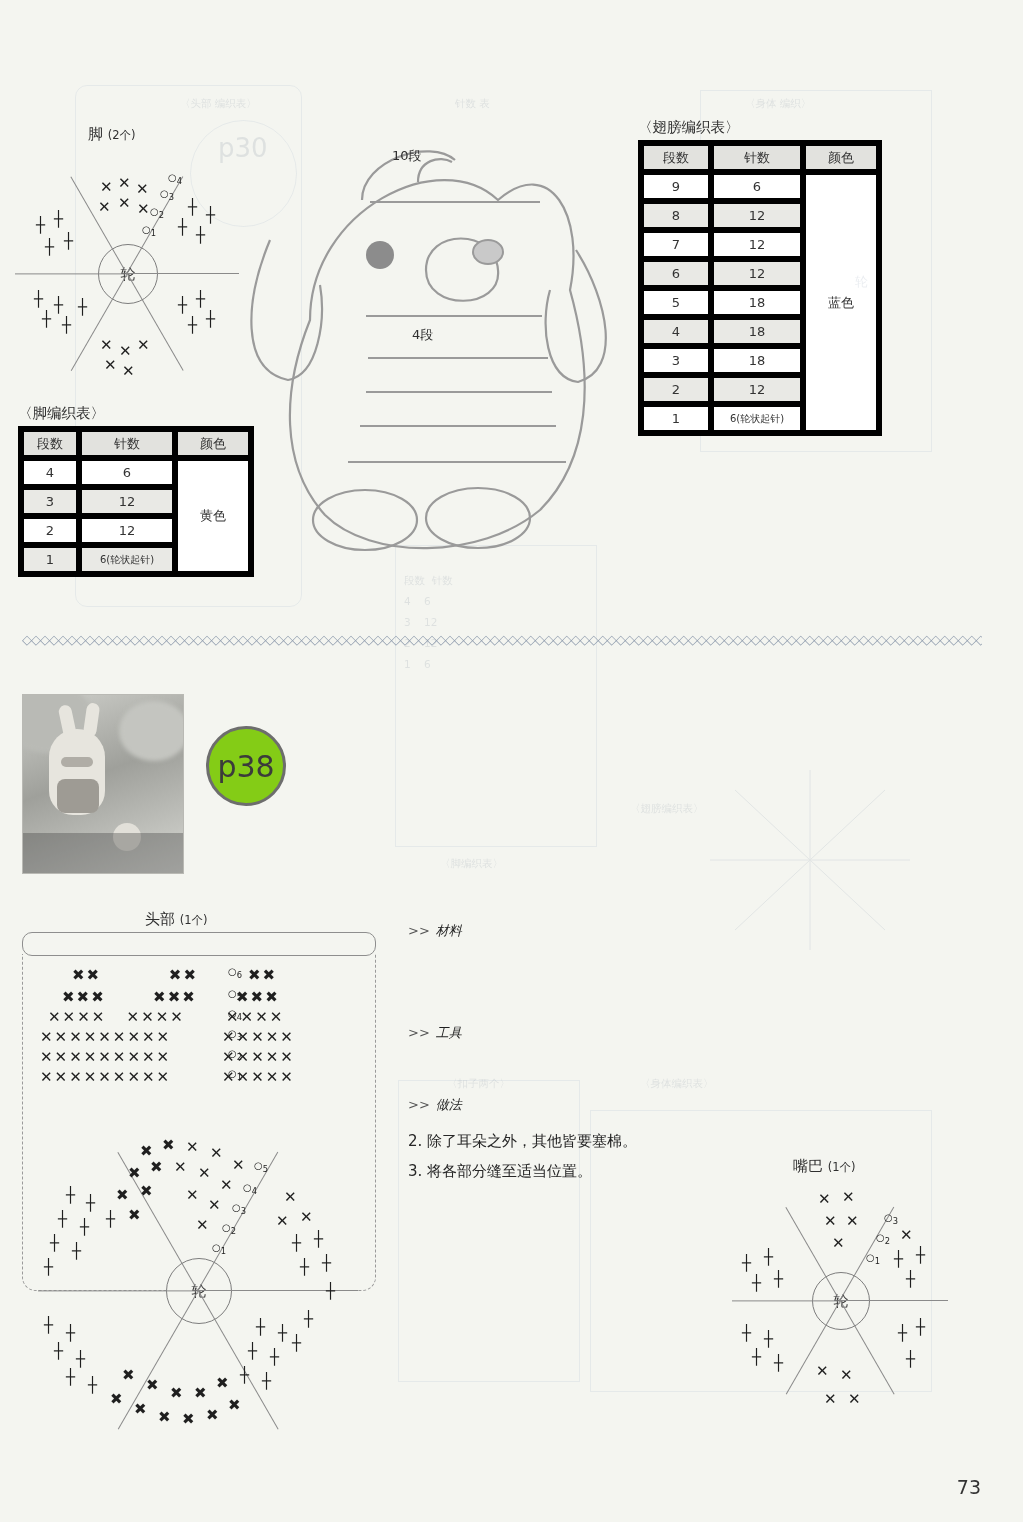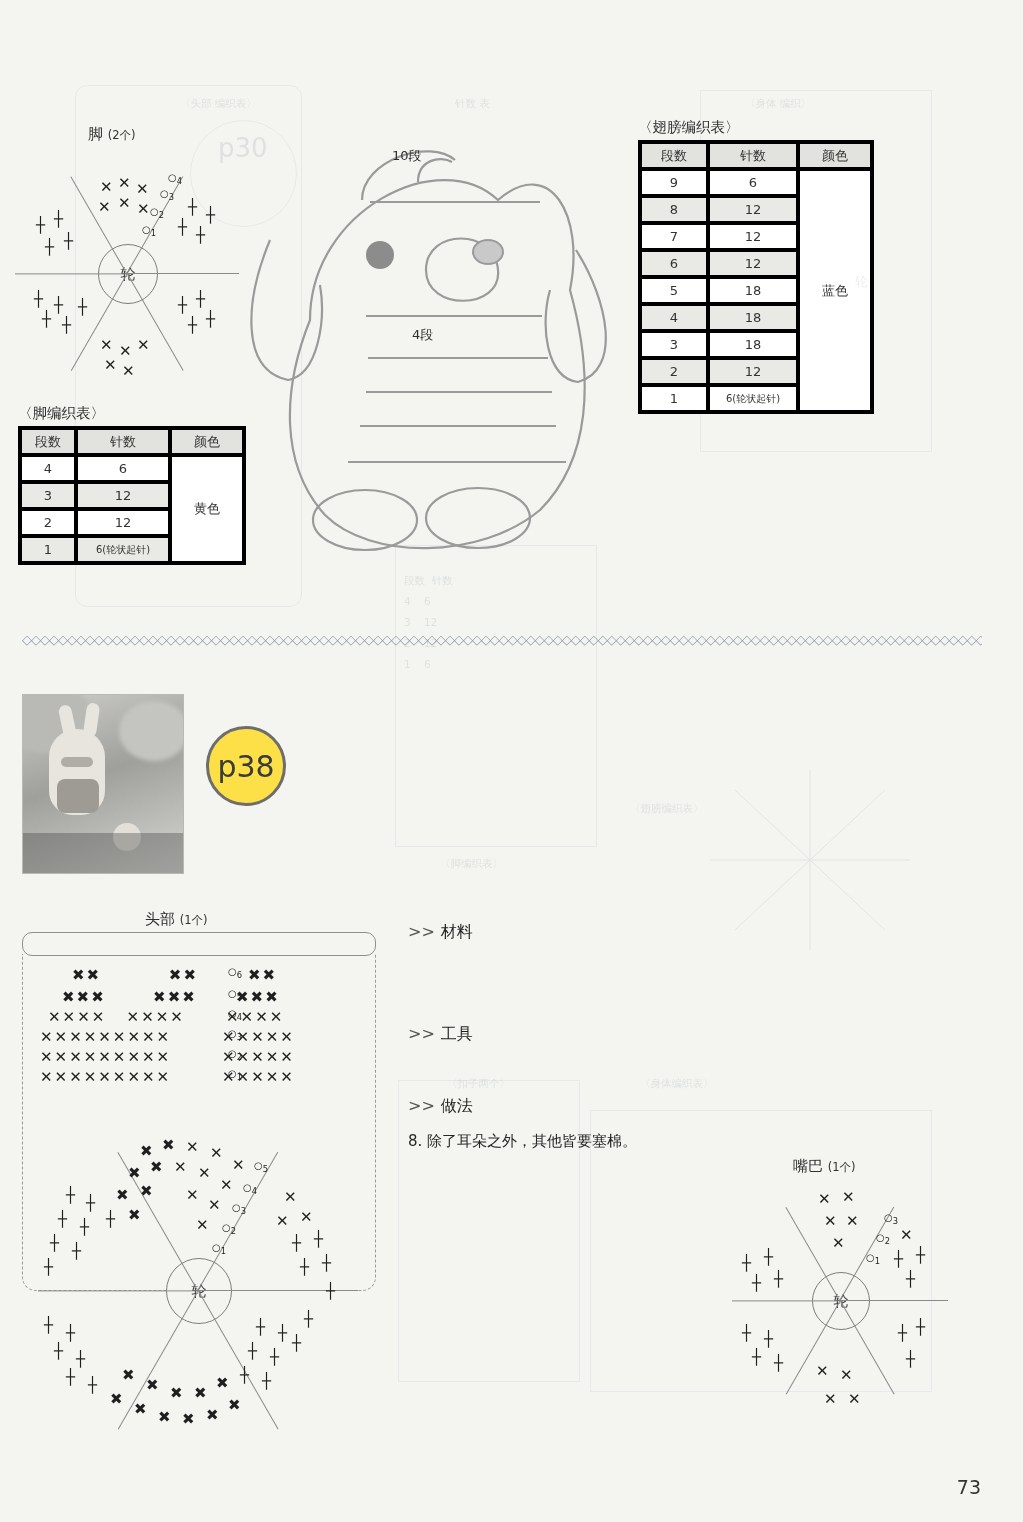--- a/index.html
+++ b/index.html
@@ -23,21 +23,21 @@
   .ghost-txt{position:absolute;opacity:.13;color:#4f6179;font-size:10.5px;line-height:16px;white-space:pre;}
 
   .lbl{position:absolute;font-size:15px;color:#2f2f2f;white-space:nowrap;}
   .lbl small{font-size:11.5px;}
 
   
   table.knit{
     border-collapse:collapse;font-size:13px;color:#333;background:#fff;
   }
   table.knit th,table.knit td{
-    border:4px solid #000000;text-align:center;padding:2px 4px;height:19px;
+    border:6px solid #000000;text-align:center;padding:2px 4px;height:19px;
   }
   table.knit th{background:#e2e2de;font-weight:normal;}
   table.knit tr.alt td{background:#e9e9e5;}
   .tbl-title{font-size:14.5px;color:#2f2f2f;margin-bottom:3px;white-space:nowrap;}
 
   
   .sym{position:absolute;font-size:15px;line-height:1;color:#1f1f1f;
        font-family:"DejaVu Sans",sans-serif;}
   .rowlabel{position:absolute;font-size:10px;color:#222;white-space:nowrap;}
 
@@ -52,41 +52,41 @@
   .zigzag{
     position:absolute;left:22px;top:632px;width:960px;height:16px;
     overflow:hidden;color:#8795a8;font-size:13px;letter-spacing:-1px;
     white-space:nowrap;opacity:.95;
   }
 
   
   .badge{
     position:absolute;width:74px;height:74px;border-radius:50%;
     border:3px solid #6d6d6d;display:flex;align-items:center;justify-content:center;
-    font-size:30px;color:#3b3b3b;background:#fde047;
+    font-size:30px;color:#3b3b3b;background:#84cc16;
   }
   .title-cn{
     position:absolute;font-size:40px;letter-spacing:2px;color:#2b2b2b;
     font-family:"DejaVu Sans","Liberation Sans",sans-serif;
   }
   .photo{
     position:absolute;border:1px solid #b9b9b4;
     background:linear-gradient(160deg,#cfd0cb 0%,#9fa09b 45%,#d7d8d3 100%);
     overflow:hidden;
   }
   .photo .bunny{
     position:absolute;left:26px;top:34px;width:56px;height:86px;
     background:#e7e5de;border-radius:28px 28px 24px 24px;
   }
   .photo .ear{position:absolute;width:13px;height:34px;background:#e7e5de;border-radius:7px;}
   .photo .shadow{position:absolute;left:0;bottom:0;width:100%;height:40px;background:rgba(60,60,60,.35);}
   .photo .blur{position:absolute;border-radius:50%;filter:blur(2px);}
 
   
-  .sec-h{position:absolute;font-size:16px;color:#1f1f1f;white-space:nowrap;}
+  .sec-h{position:absolute;font-size:13px;color:#1f1f1f;white-space:nowrap;font-style:italic;}
   .sec-h .arrows{color:#555;margin-right:6px;}
   .body-txt{position:absolute;font-size:15px;line-height:26px;color:#262626;}
   .steps{position:absolute;font-size:15px;line-height:30px;color:#262626;}
 
   
   .pen{position:absolute;}
 
   .pagenum{position:absolute;right:42px;bottom:24px;font-size:19px;color:#333;}
 
   .dashbox{position:absolute;border:1.5px dashed #9a9a9a;border-radius:14px;}
@@ -425,21 +425,22 @@
   </div>
 
   <div class="sec-h" style="left:408px;top:1024px;">
     <span class="arrows">&gt;&gt;</span><span>工具</span>
   </div>
 
   <div class="sec-h" style="left:408px;top:1096px;">
     <span class="arrows">&gt;&gt;</span><span>做法</span>
   </div>
   <div class="steps" style="left:408px;top:1126px;width:560px;">
-    <div>8. 除了耳朵之外，其他皆要塞棉。</div>
+    <div>2. 除了耳朵之外，其他皆要塞棉。</div>
+    <div>3. 将各部分缝至适当位置。</div>
   </div>
 
   <div class="lbl" style="left:793px;top:1157px;">
     <span>嘴巴</span>
     <small>(1个)</small>
   </div>
 
   <div>
     <div class="hub" style="left:812px;top:1272px;width:56px;height:56px;">
       <span>轮</span>

